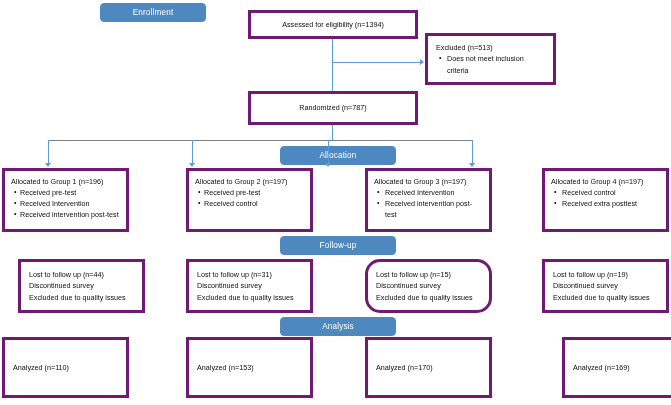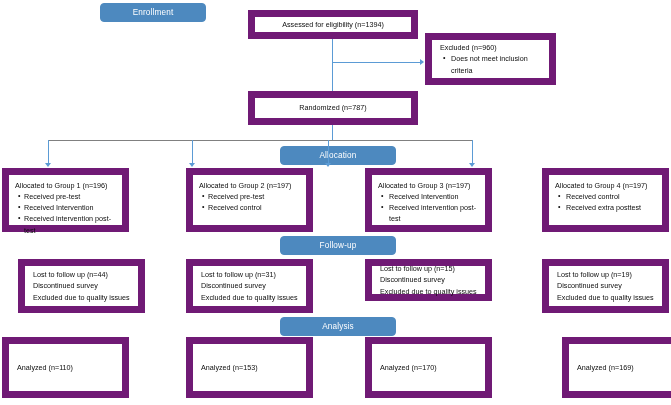--- a/index.html
+++ b/index.html
@@ -11,21 +11,21 @@
     position: relative;
     width: 671px;
     height: 405px;
     background: #ffffff;
     font-family: "Liberation Sans", sans-serif;
     overflow: hidden;
   }
   .box {
     position: absolute;
     box-sizing: border-box;
-    border: 7px solid #701a75;
+    border: 3px solid #701a75;
     background: #ffffff;
     color: #0d0d0d;
     font-size: 7.2px;
     line-height: 1.55;
     padding: 5px 6px;
   }
   .box .title {
     display: block;
     white-space: nowrap;
   }
@@ -134,21 +134,21 @@
 
   <div class="pill" style="left:280px; top:236px; width:116px; height:19px;">
     <span>Follow-up</span>
   </div>
 
   <div class="box center" style="left:248px; top:10px; width:170px; height:29px;">
     <span>Assessed for eligibility (n=1394)</span>
   </div>
 
   <div class="box vcenter" style="left:425px; top:33px; width:131px; height:52px;">
-    <span class="title">Excluded (n=960)</span>
+    <span class="title">Excluded (n=513)</span>
     <ul class="bullets">
       <li>Does not meet inclusion criteria</li>
     </ul>
   </div>
 
   <div class="box center" style="left:248px; top:91px; width:170px; height:34px;">
     <span>Randomized (n=787)</span>
   </div>
 
   <div class="vline" style="left:332px; top:39px; height:52px;"></div>
@@ -213,21 +213,21 @@
   </div>
 
   <div class="box vcenter" style="left:186px; top:259px; width:127px; height:54px;">
     <ul class="plain">
       <li>Lost to follow up (n=31)</li>
       <li>Discontinued survey</li>
       <li>Excluded due to quality issues</li>
     </ul>
   </div>
 
-  <div class="box vcenter" style="left:365px; top:259px; width:127px; height:42px;">
+  <div class="box vcenter" style="left:365px; top:259px; width:127px; height:54px;border-radius:15px;">
     <ul class="plain">
       <li>Lost to follow up (n=15)</li>
       <li>Discontinued survey</li>
       <li>Excluded due to quality issues</li>
     </ul>
   </div>
 
   <div class="box vcenter" style="left:542px; top:259px; width:127px; height:54px;">
     <ul class="plain">
       <li>Lost to follow up (n=19)</li>

